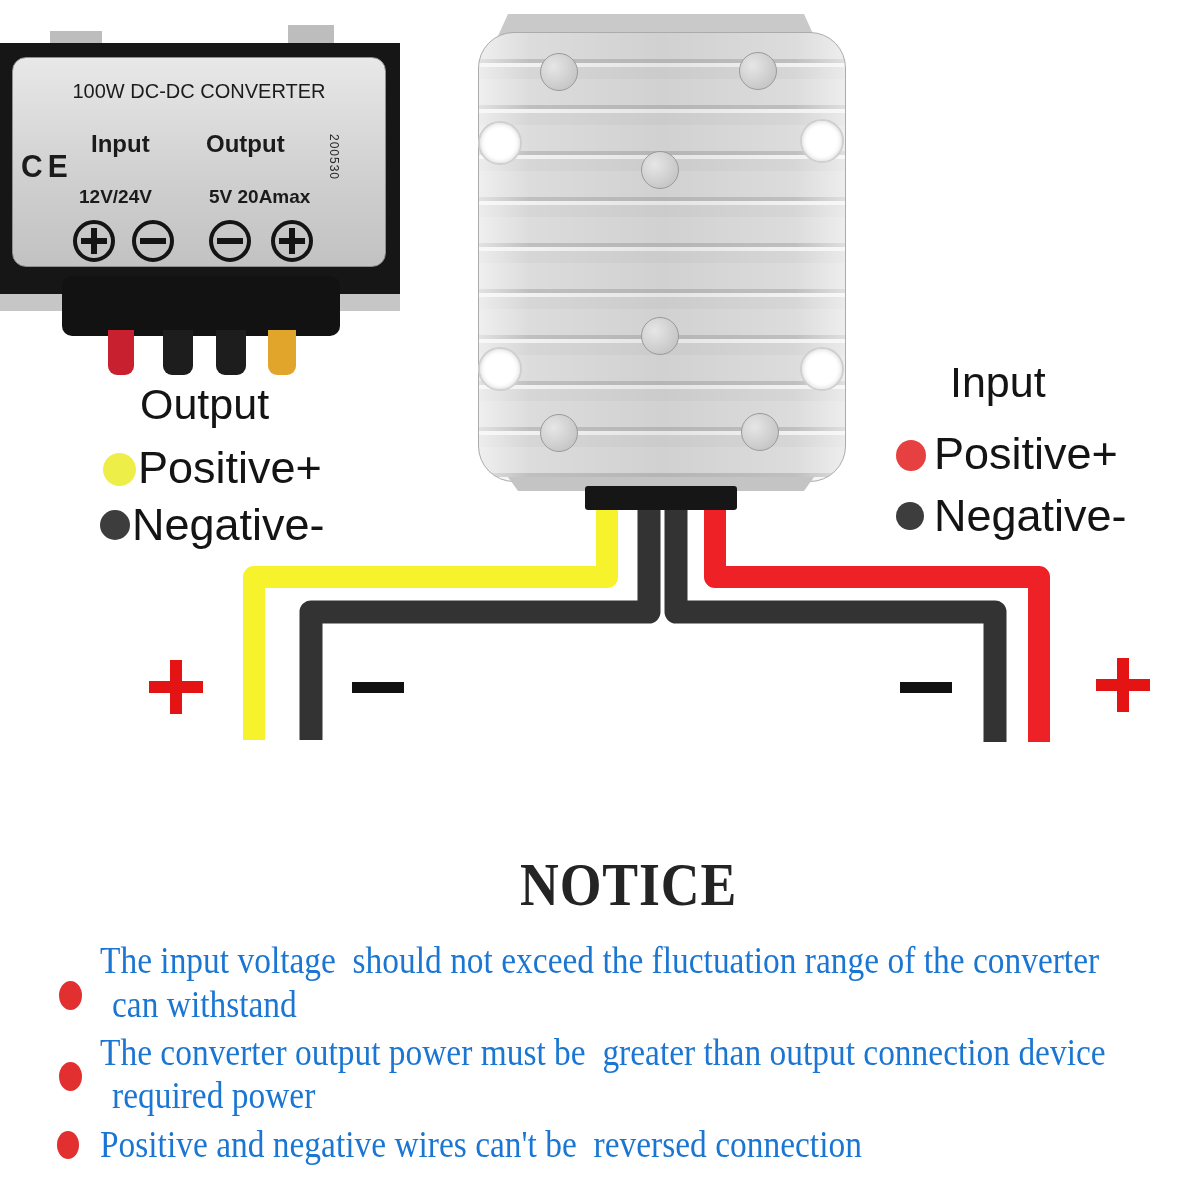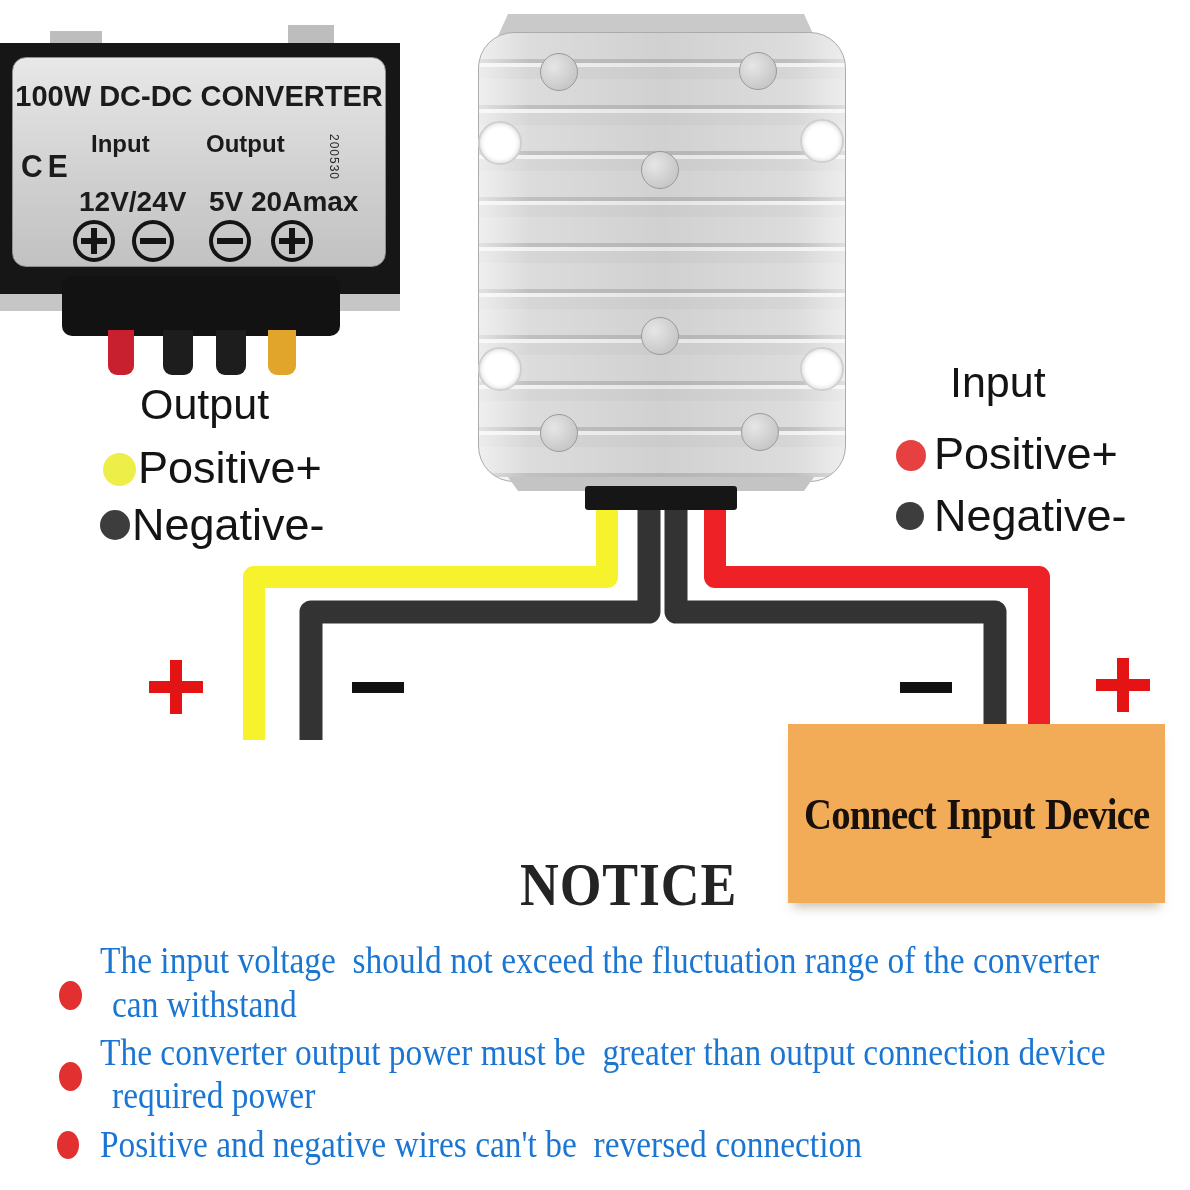--- a/index.html
+++ b/index.html
@@ -6,23 +6,23 @@
   .canvas{position:relative;width:1190px;height:1190px;background:#fff;overflow:hidden;
           font-family:"Liberation Sans",sans-serif;color:#161616;}
   .abs{position:absolute;}
 
   
   .dev-black{left:0;top:43px;width:400px;height:260px;background:#161616;}
   .dev-tab{background:#bdbdbd;}
   .dev-label{left:12px;top:57px;width:372px;height:208px;border-radius:14px;
              background:linear-gradient(180deg,#e8e8e8,#cfcfcf 60%,#c2c2c2);
              border:1px solid #8f8f8f;}
-  .lbl-title{left:0;right:0;top:22px;text-align:center;font-weight:700;font-size:29px;color:#1b1b1b;}
+  .lbl-title{left:0;right:0;top:22px;text-align:center;font-weight:400;font-size:20px;color:#1b1b1b;}
   .lbl-io{font-weight:700;font-size:24px;color:#1b1b1b;}
-  .lbl-val{font-weight:700;font-size:28px;color:#1b1b1b;}
+  .lbl-val{font-weight:700;font-size:19px;color:#1b1b1b;}
   .lbl-ce{left:8px;top:92px;font-weight:700;font-size:30px;letter-spacing:5px;color:#1b1b1b;transform:scaleY(1.05);}
   .lbl-serial{left:328px;top:76px;font-size:12px;color:#2a2a2a;transform:rotate(90deg);transform-origin:left top;letter-spacing:1px;}
   .screw{width:34px;height:34px;border:4px solid #141414;border-radius:50%;}
   .screw::before{content:"";position:absolute;left:4px;top:14px;width:26px;height:6px;background:#141414;}
   .screw.phillips::after{content:"";position:absolute;left:14px;top:4px;width:6px;height:26px;background:#141414;}
   .dev-flange{top:294px;height:17px;background:#c6c6c6;}
   .dev-conn{left:62px;top:276px;width:278px;height:60px;background:#121212;border-radius:10px;}
   .stub{top:330px;height:45px;border-radius:0 0 9px 9px;}
 
   
@@ -129,23 +129,20 @@
     <path d="M676,496 L676,612 L995,612 L995,742" fill="none" stroke-width="23" stroke-linejoin="round" stroke="#333333"></path>
     <path d="M715,492 L715,577 L1039,577 L1039,742" fill="none" stroke-width="22" stroke-linejoin="round" stroke="#ed2126"></path>
   </svg>
   <div class="abs conv-bar over"></div>
 
   <div class="abs plus over" style="left:149px;top:660px;" aria-label="+"></div>
   <div class="abs minus over" style="left:352px;top:682px;" aria-label="−"></div>
   <div class="abs minus over" style="left:900px;top:682px;" aria-label="−"></div>
   <div class="abs plus over" style="left:1096px;top:658px;" aria-label="+"></div>
 
-  <div class="abs cbox" style="left: 788px; top: 724px; width: 377px; height: 179px; background: rgb(242, 172, 88);">
-    <span>Connect Input Device</span>
-  </div>
 
   <div class="abs notice-title">NOTICE</div>
 
   <div class="abs bullet" style="left:59px;top:981px;"></div>
   <div class="abs blue-line" style="left:100px;top:938px;color:#1a76d2;">The input voltage  should not exceed the fluctuation range of the converter</div>
   <div class="abs blue-line" style="left:112px;top:982px;color:#1a76d2;">can withstand</div>
 
   <div class="abs bullet" style="left:59px;top:1062px;"></div>
   <div class="abs blue-line" style="left:100px;top:1030px;color:#1a76d2;">The converter output power must be  greater than output connection device</div>
   <div class="abs blue-line" style="left:112px;top:1073px;color:#1a76d2;">required power</div>

